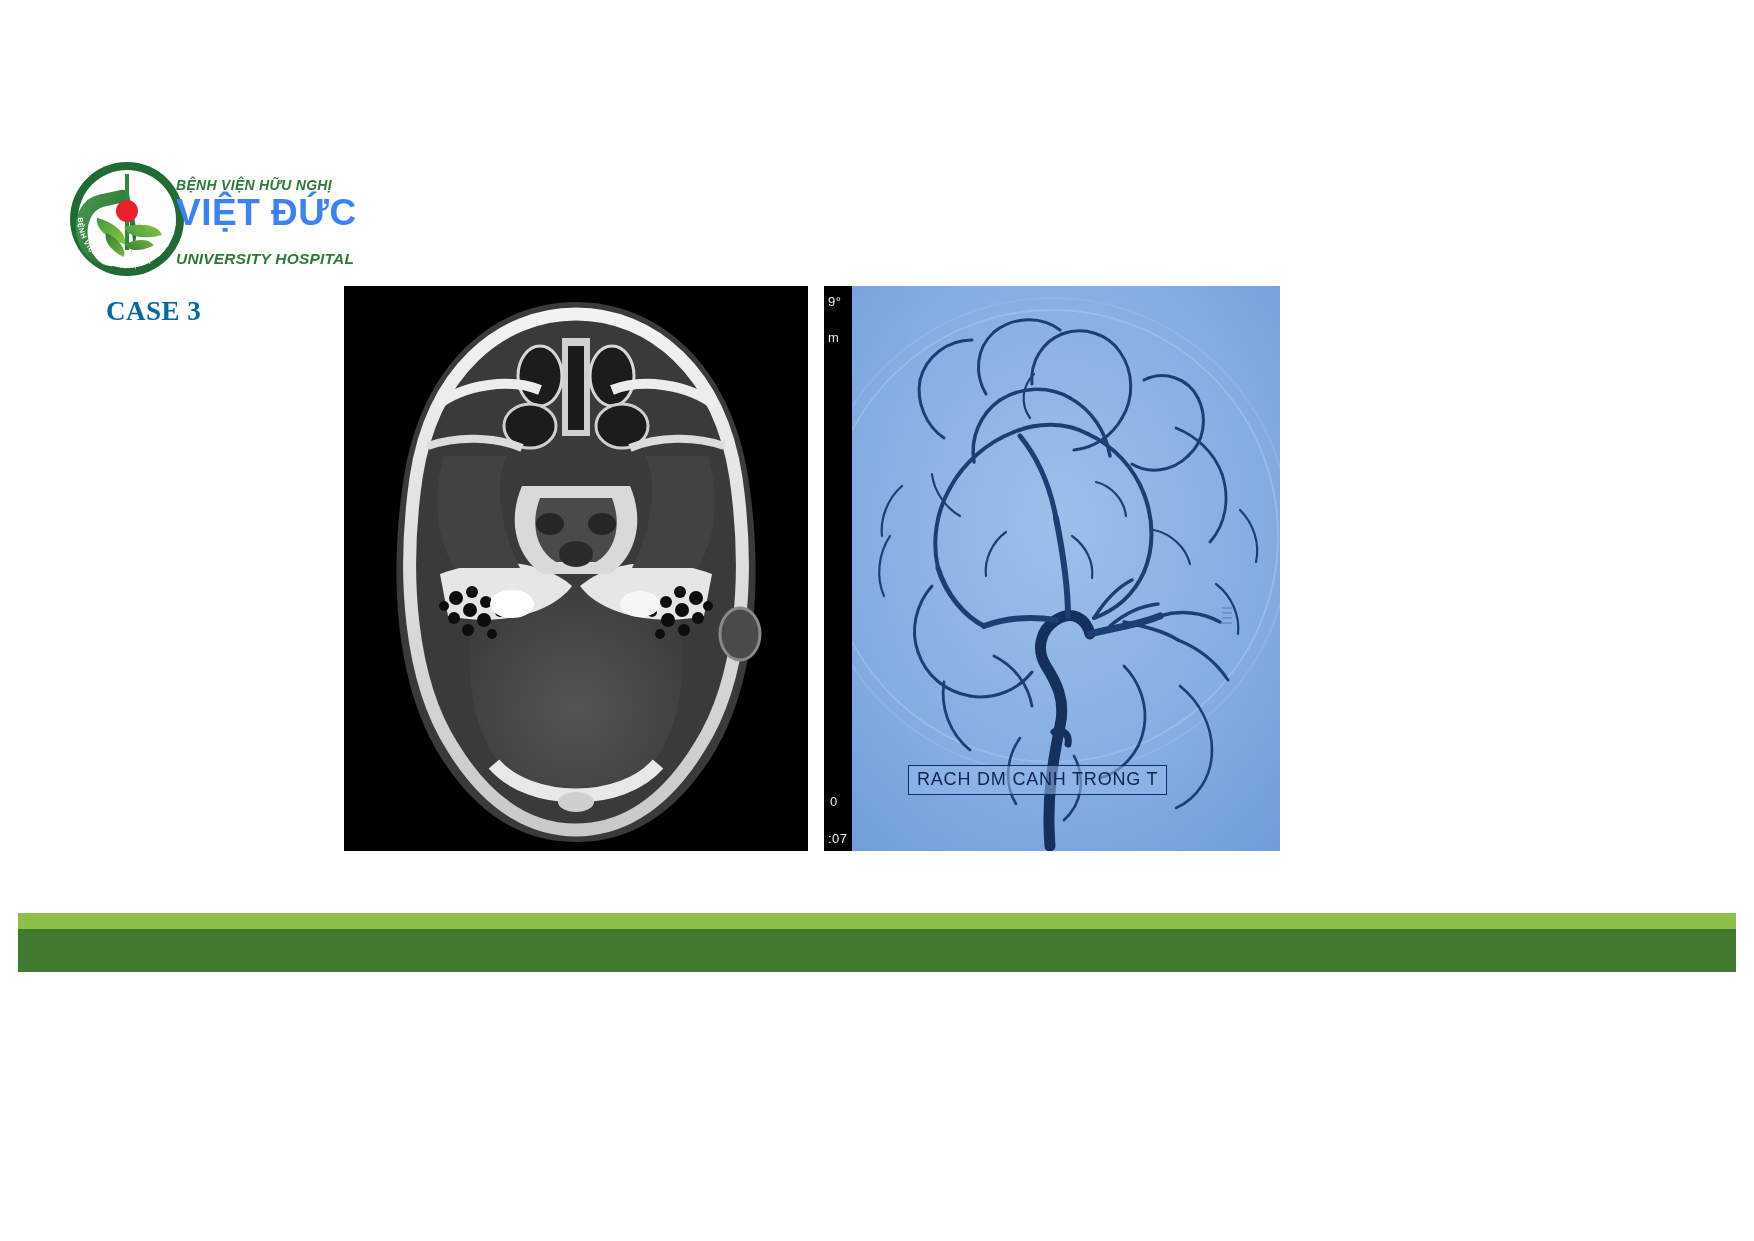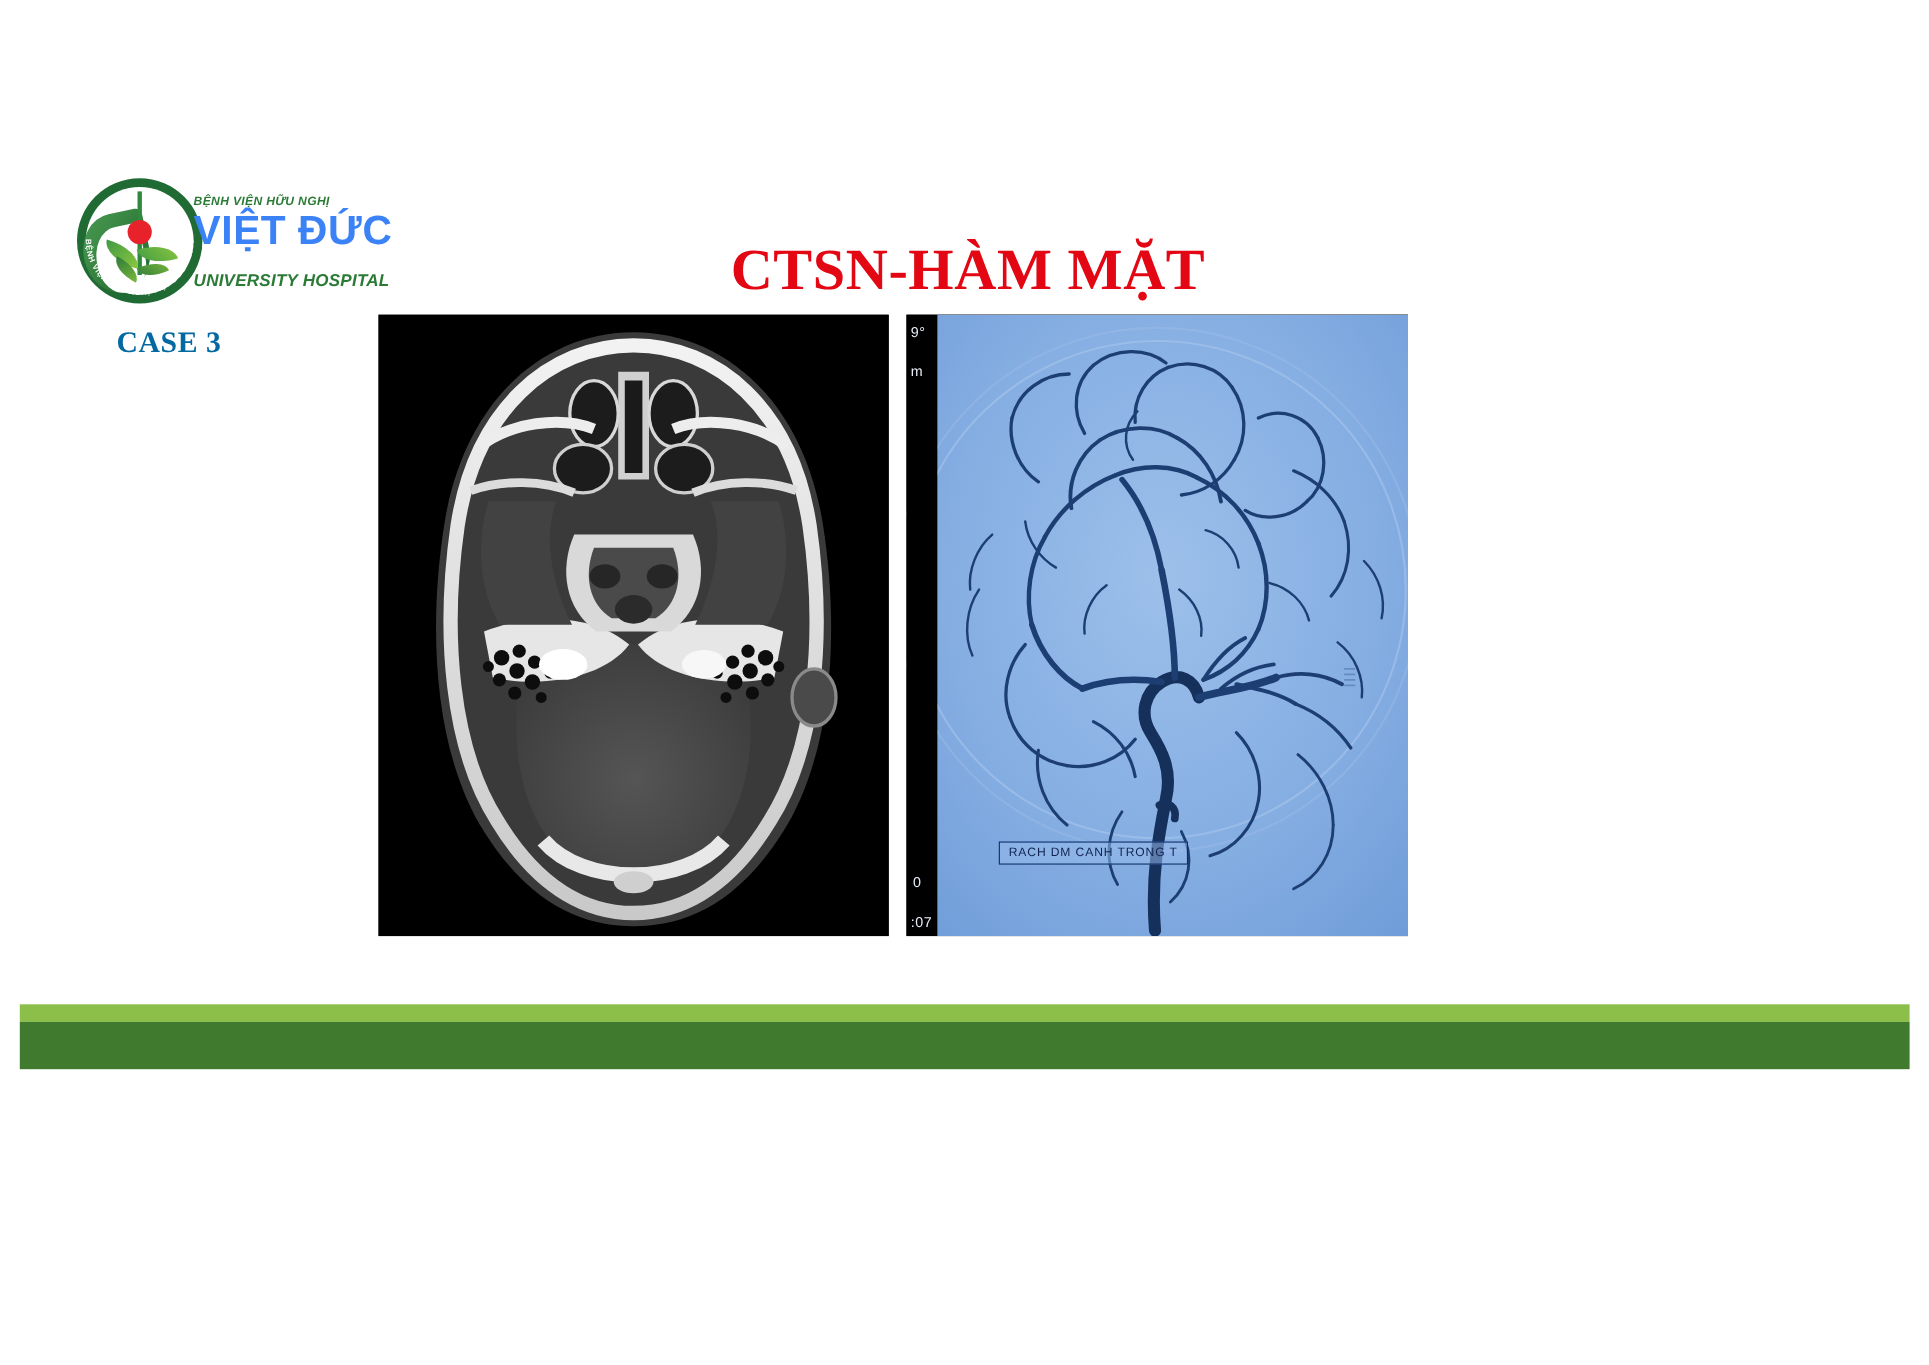--- a/index.html
+++ b/index.html
@@ -141,21 +141,21 @@
     letter-spacing: 0.6px;
   }
 
   .logo-words {
     position: absolute;
     left: 108px;
     top: 18px;
     width: 200px;
   }
   .logo-line1 {
-    font-size: 11px;
+    font-size: 14px;
     font-weight: bold;
     font-style: italic;
     color: #2b7b36;
     letter-spacing: 0.3px;
     line-height: 1.05;
     white-space: nowrap;
   }
   .logo-line2 {
     font-size: 37px;
     font-weight: bold;
@@ -228,21 +228,21 @@
   .angio-svg { display: block; width: 100%; height: 100%; }
   .angio-caption-box {
     position: absolute;
     left: 84px;
     top: 479px;
     padding: 3px 8px 4px 8px;
     border: 1.5px solid #0d2d6b;
     background: rgba(150,186,235,0.55);
     color: #11244f;
     font-family: "Liberation Sans", sans-serif;
-    font-size: 11px;
+    font-size: 18px;
     letter-spacing: 0.8px;
     white-space: nowrap;
   }
   .angio-side-text {
     position: absolute;
     color: #e8eef8;
     font-family: "Liberation Sans", sans-serif;
     font-size: 13px;
     letter-spacing: 0.5px;
     white-space: nowrap;
@@ -295,21 +295,20 @@
       </svg>
     </div>
 
     <div class="logo-words">
       <div class="logo-line1">BỆNH VIỆN HỮU NGHỊ</div>
       <div class="logo-line2">VIỆT ĐỨC</div>
       <div class="logo-line3">UNIVERSITY HOSPITAL</div>
     </div>
   </div>
 
-  <div class="slide-title">CTSN-HÀM MẶT</div>
 
   <div class="case-label">CASE 3</div>
 
   <div class="ct-figure">
     <svg class="ct-svg" viewBox="0 0 464 565" preserveAspectRatio="none">
       <defs>
         <radialGradient id="brainGrad" cx="50%" cy="58%" r="60%">
           <stop offset="0%" stop-color="#555555"></stop>
           <stop offset="100%" stop-color="#3d3d3d"></stop>
         </radialGradient>

